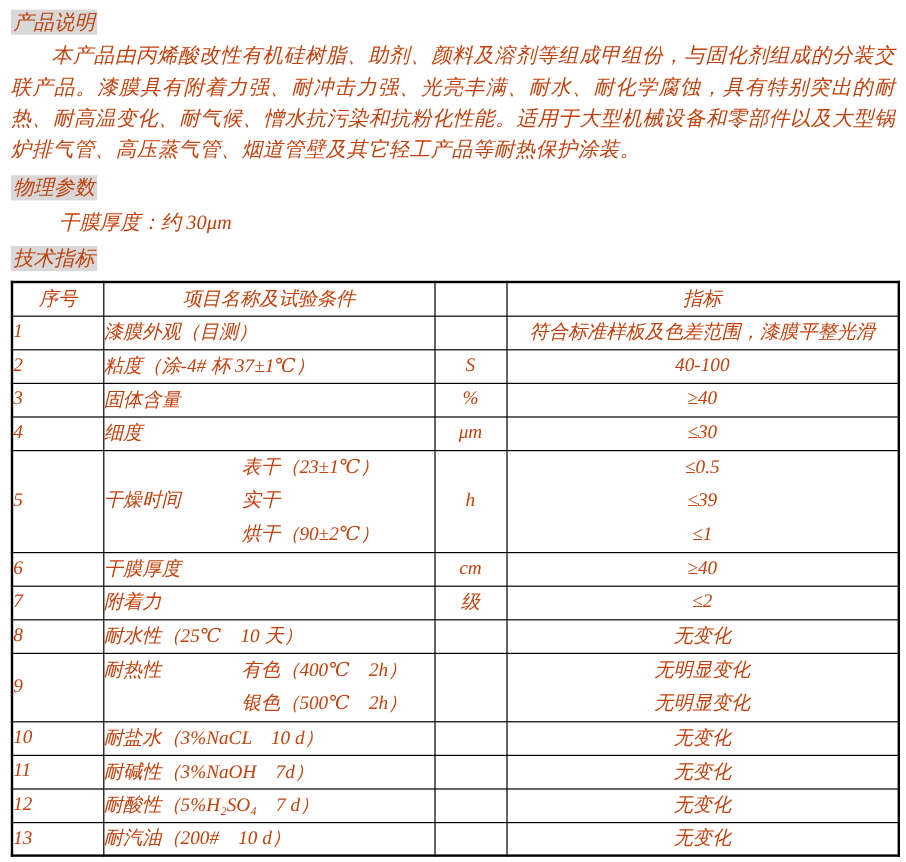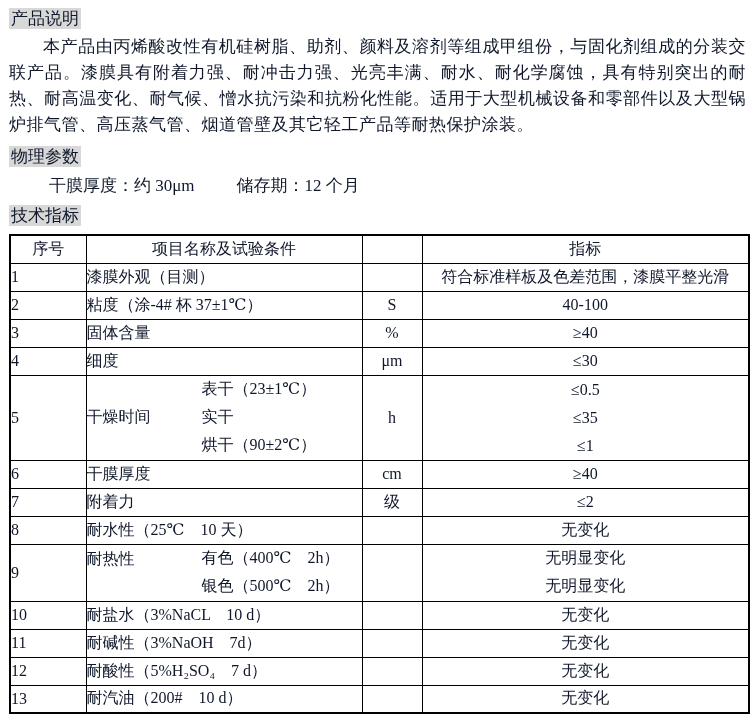--- a/index.html
+++ b/index.html
@@ -1,20 +1,21 @@
 <!DOCTYPE html>
 <html><head>
 <meta charset="utf-8">
 <style>
   html,body{margin:0;padding:0;background:#ffffff;}
   .page{
     width:755px;height:718px;box-sizing:border-box;
     padding:6px 9px 0 9px;overflow:hidden;background:#ffffff;
     font-family:"Liberation Serif","DejaVu Serif",serif;
-    color:#0f172a;
+    color:#c2410c;
+    font-style:italic;
   }
   .hl{
     display:inline-block;font-size:17px;font-weight:normal;
     margin:0;padding:0 2px;line-height:21px;background:#d8d8d8;
   }
   .sec{margin-top:8px;}
   .sec:first-child{margin-top:2px;}
   .desc{
     font-size:17px;line-height:26px;margin:5px 0 2px 0;
     text-align:justify;text-indent:2em;letter-spacing:0.5px;
@@ -64,21 +65,20 @@
   </div>
 
   <p class="desc">本产品由丙烯酸改性有机硅树脂、助剂、颜料及溶剂等组成甲组份，与固化剂组成的分装交联产品。漆膜具有附着力强、耐冲击力强、光亮丰满、耐水、耐化学腐蚀，具有特别突出的耐热、耐高温变化、耐气候、憎水抗污染和抗粉化性能。适用于大型机械设备和零部件以及大型锅炉排气管、高压蒸气管、烟道管壁及其它轻工产品等耐热保护涂装。</p>
 
   <div class="sec">
     <span class="hl" style="background: rgb(216, 216, 216);">物理参数</span>
   </div>
 
   <div class="params">
     <span class="param-item">干膜厚度：约 30μm</span>
-    <span class="param-item">储存期：12 个月</span>
   </div>
 
   <div class="sec">
     <span class="hl" style="background: rgb(216, 216, 216);">技术指标</span>
   </div>
 
   <table class="spec">
     <colgroup>
       <col class="col-no">
         <col class="col-item">
@@ -126,21 +126,21 @@
               <div class="sub-items">
                 <div class="sub-item">表干（23±1℃）</div>
                 <div class="sub-item">实干</div>
                 <div class="sub-item">烘干（90±2℃）</div>
               </div>
             </div>
           </td>
           <td class="col-unit">h</td>
           <td class="col-value">
             <div class="sub-value">≤0.5</div>
-            <div class="sub-value">≤35</div>
+            <div class="sub-value">≤39</div>
             <div class="sub-value">≤1</div>
           </td>
         </tr>
         <tr>
           <td class="col-no">6</td>
           <td class="col-item">干膜厚度</td>
           <td class="col-unit">cm</td>
           <td class="col-value">≥40</td>
         </tr>
         <tr>

